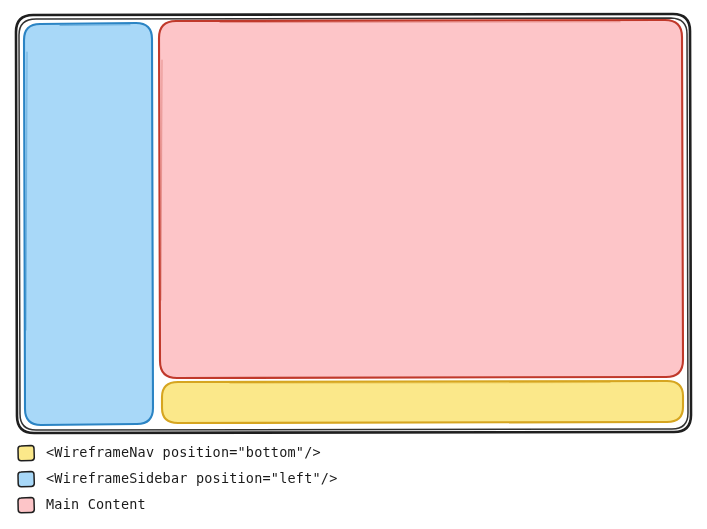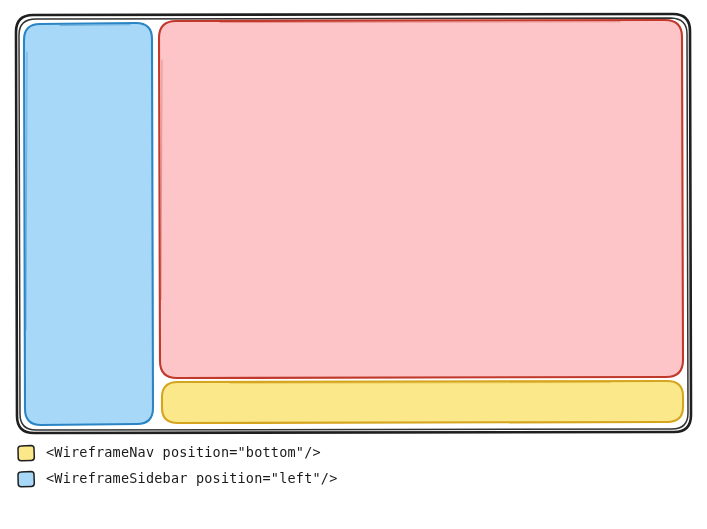--- a/index.html
+++ b/index.html
@@ -159,14 +159,24 @@
     <span class="legend-swatch">
       <svg width="20" height="20" viewBox="0 0 20 20" xmlns="http://www.w3.org/2000/svg">
         <path d="M 5 3 L 15 2.6 Q 18 2.6 18 5.6 L 18.3 14.5
                  Q 18.3 17.4 15.3 17.4 L 5.2 17.8
                  Q 2.2 17.8 2.2 14.8 L 2 6 Q 2 3 5 3 Z" fill="#a8d8f8" stroke="#1f1f1f" stroke-width="1.5" stroke-linecap="round" stroke-linejoin="round"></path>
       </svg>
     </span>
     <span class="legend-label">&lt;WireframeSidebar position="left"/&gt;</span>
   </div>
 
+  <div class="legend-row">
+    <span class="legend-swatch">
+      <svg width="20" height="20" viewBox="0 0 20 20" xmlns="http://www.w3.org/2000/svg">
+        <path d="M 5 3 L 15 2.6 Q 18 2.6 18 5.6 L 18.3 14.5
+                 Q 18.3 17.4 15.3 17.4 L 5.2 17.8
+                 Q 2.2 17.8 2.2 14.8 L 2 6 Q 2 3 5 3 Z" fill="#fdc5c8" stroke="#1f1f1f" stroke-width="1.5" stroke-linecap="round" stroke-linejoin="round"></path>
+      </svg>
+    </span>
+    <span class="legend-label">Main Content</span>
+  </div>
 
 </div>
 
 </body></html>

